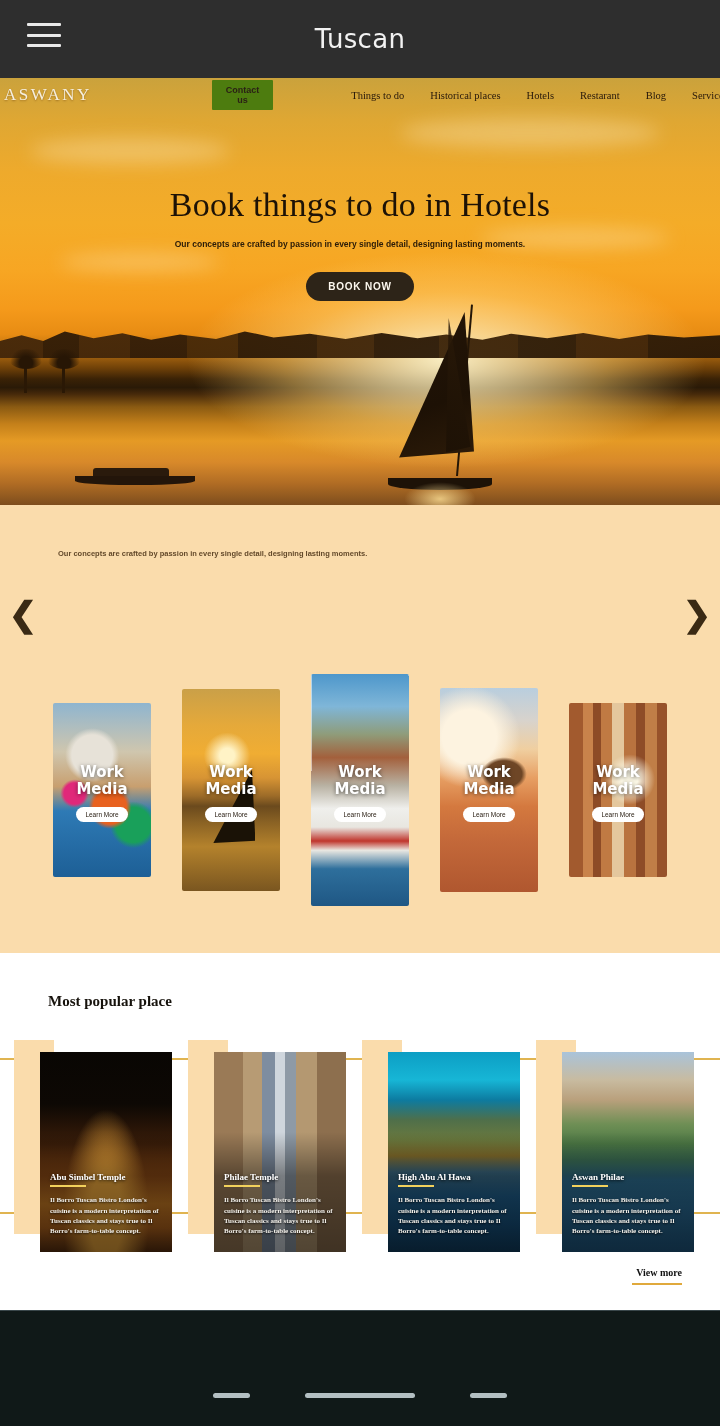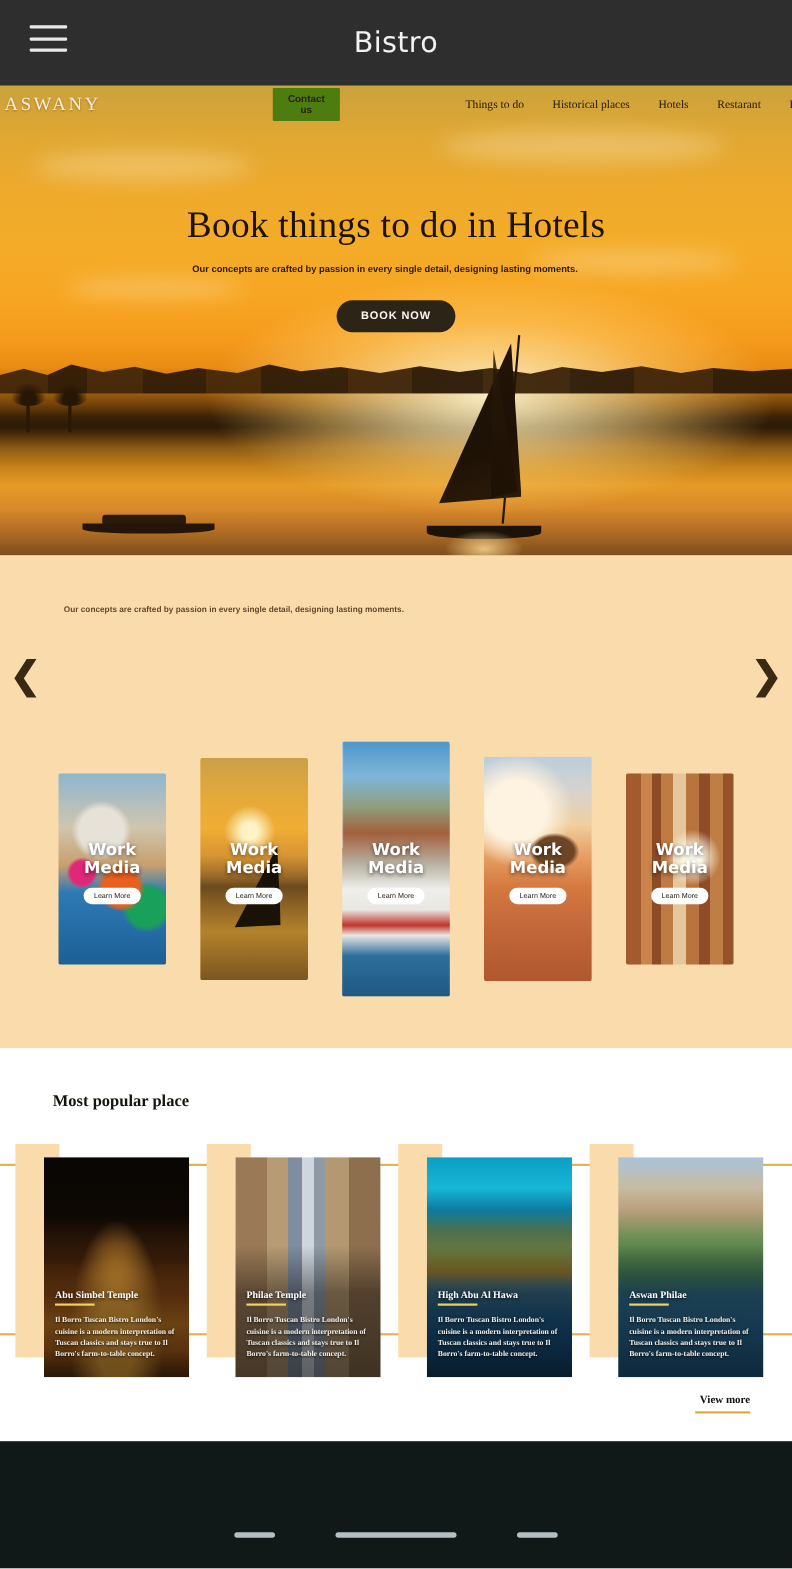--- a/index.html
+++ b/index.html
@@ -166,21 +166,20 @@
     background:radial-gradient(ellipse at center, rgba(255,225,150,.8) 0%, rgba(255,200,90,0) 70%);
   }
 
   .hero-topbar {
     position:absolute;
     top:0; left:0; right:0;
     height:34px;
     display:flex;
     align-items:center;
     z-index:6;
-    gap:36px;
   }
   .brand {
     margin-left:4px;
     font-size:17px;
     letter-spacing:2.5px;
     color:#f6efe0;
     font-family:"Liberation Serif", serif;
     text-shadow:0 1px 2px rgba(80,40,0,.4);
   }
   .contact-btn {
@@ -555,21 +554,21 @@
 </style>
 </head>
 <body>
 
 <div class="appbar">
   <div class="hamburger">
     <span></span>
     <span></span>
     <span></span>
   </div>
-  <div class="appbar-title">Bistro</div>
+  <div class="appbar-title">Tuscan</div>
 </div>
 
 <div class="hero">
   <div class="hero-sky"></div>
   <div class="hero-cloud" style="left:30px;top:60px;width:200px;height:26px;"></div>
   <div class="hero-cloud" style="left:400px;top:40px;width:260px;height:30px;"></div>
   <div class="hero-cloud" style="left:480px;top:150px;width:190px;height:20px;"></div>
   <div class="hero-cloud" style="left:60px;top:175px;width:160px;height:18px;"></div>
   <div class="hero-silhouette"></div>
   <div class="hero-palm" style="left:6px;"></div>

